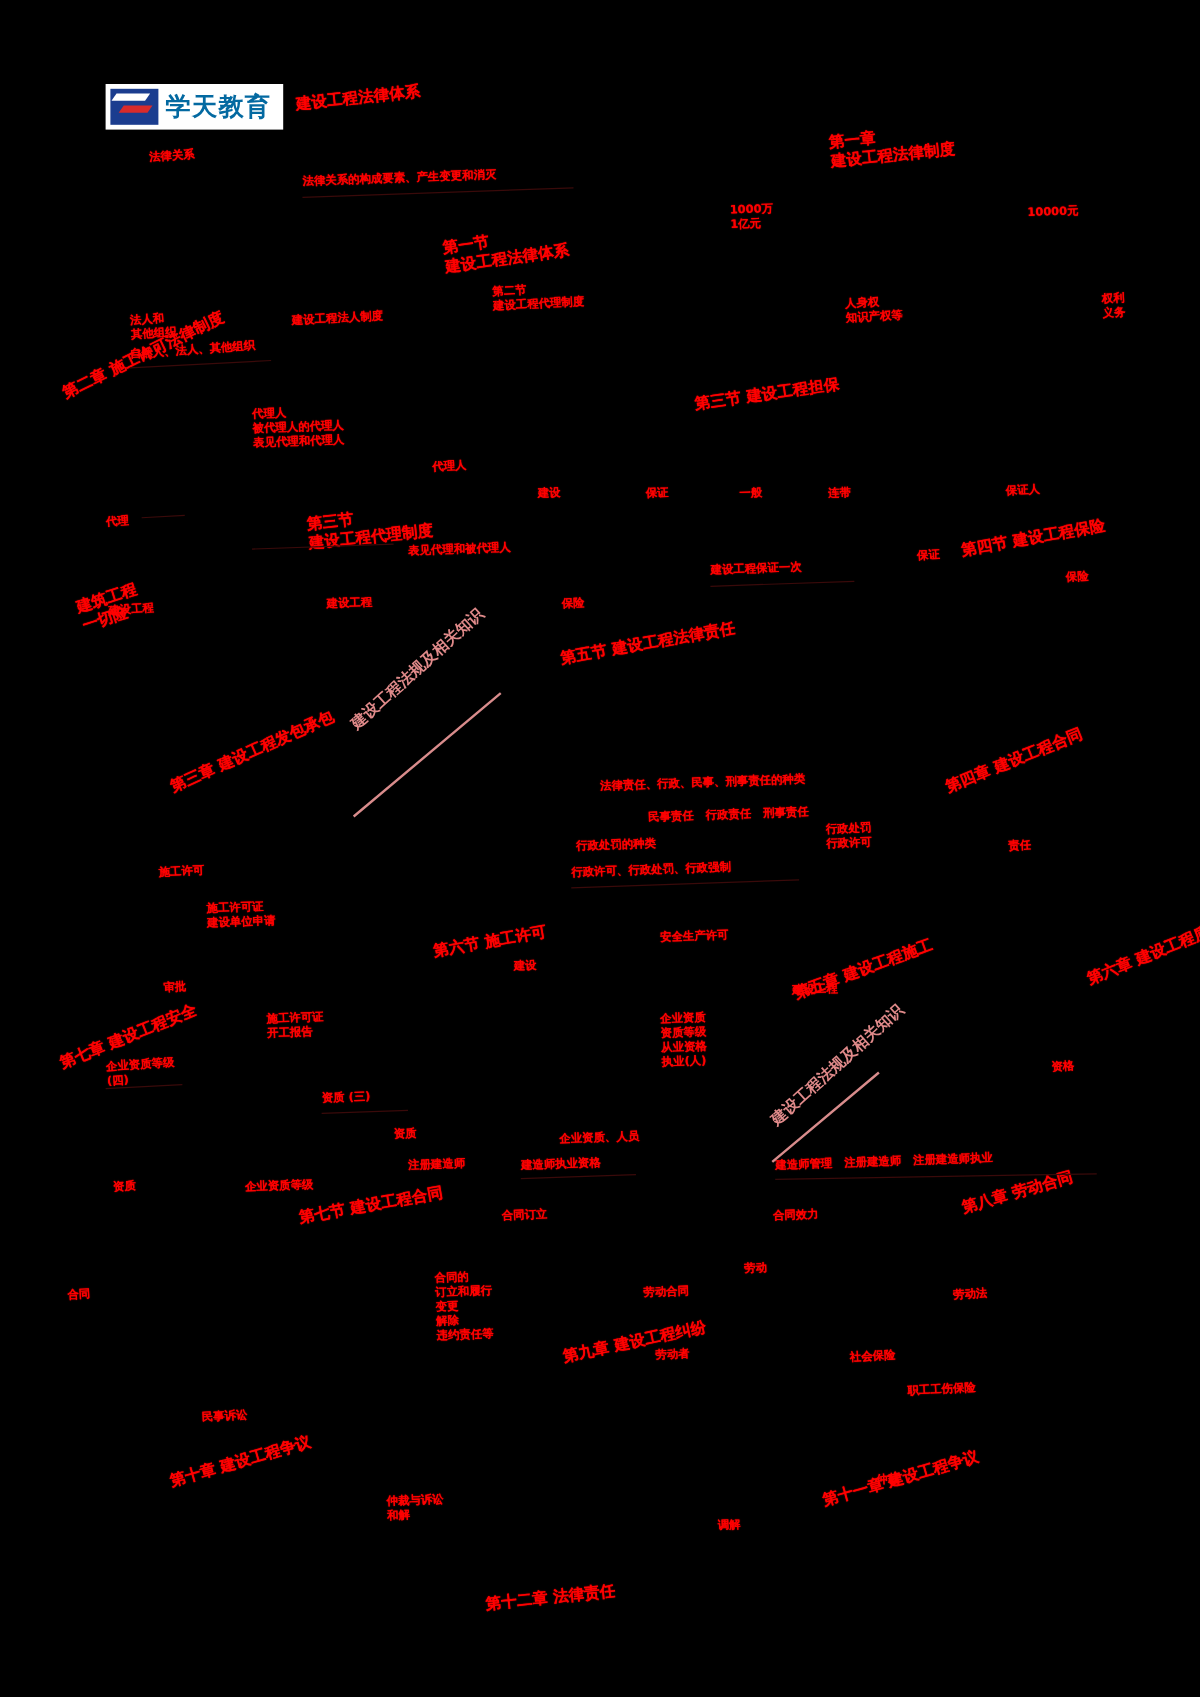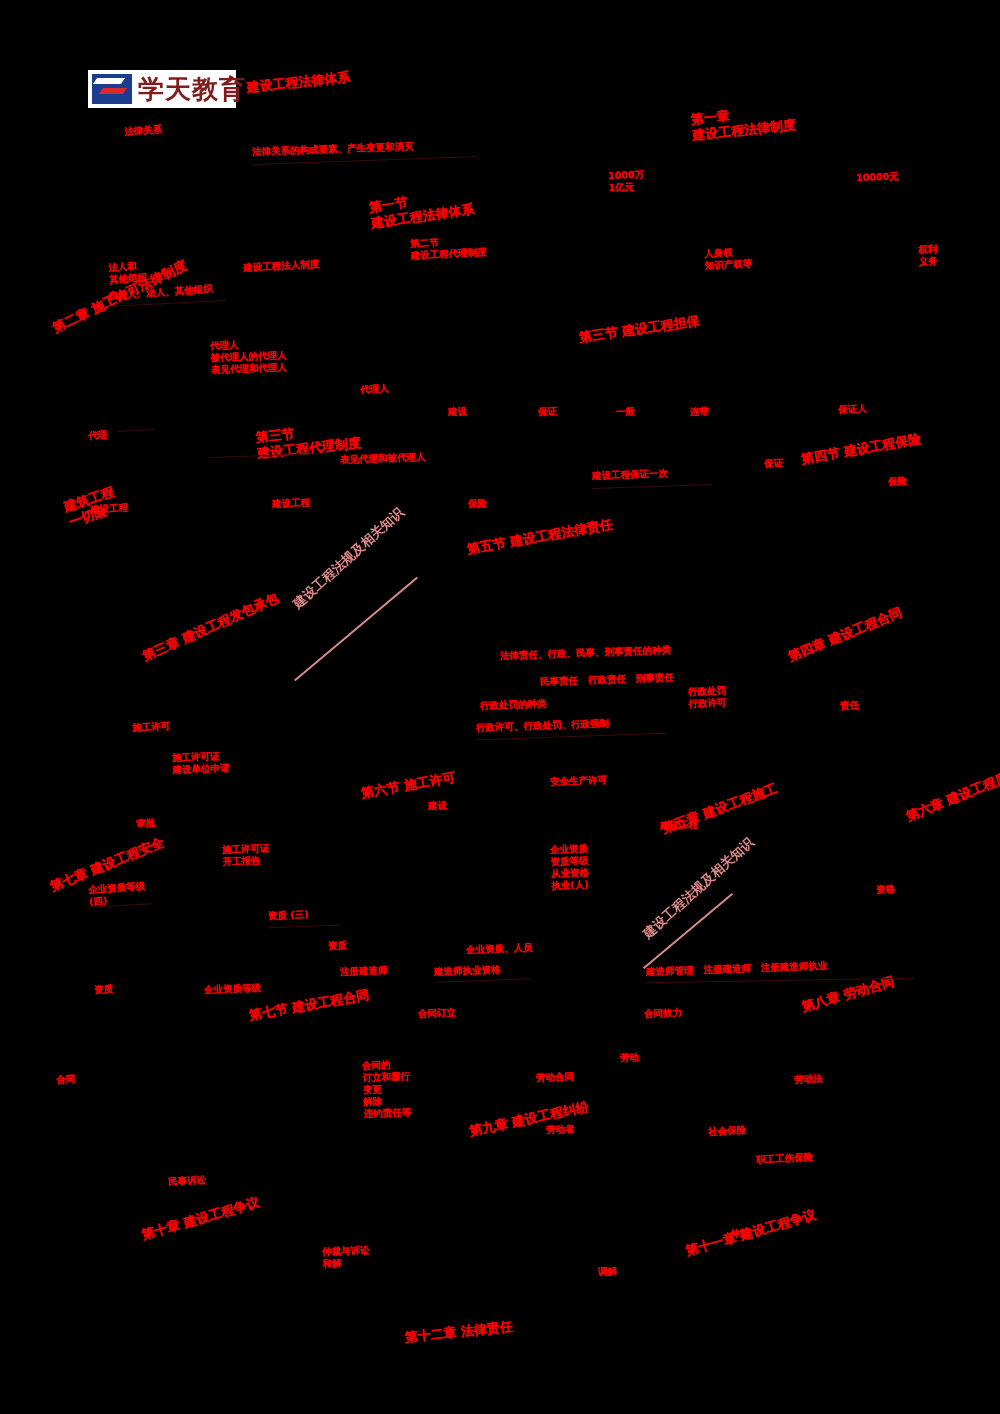--- a/index.html
+++ b/index.html
@@ -55,22 +55,22 @@
   }
   .logo-mark::after {
     content: "";
     position: absolute;
     left: 9px; top: 14px;
     width: 24px; height: 6px;
     background: #d92b2b;
     transform: skewX(-35deg);
   }
   .logo-text {
-    color: #7f1d1d;
-    font-size: 26px;
+    color: #0369a1;
+    font-size: 21px;
     font-weight: bold;
     letter-spacing: 1px;
     white-space: nowrap;
     font-family: "DejaVu Sans", "Liberation Sans", sans-serif;
   }
 
   
   .node {
     position: absolute;
     color: #ff0000;

